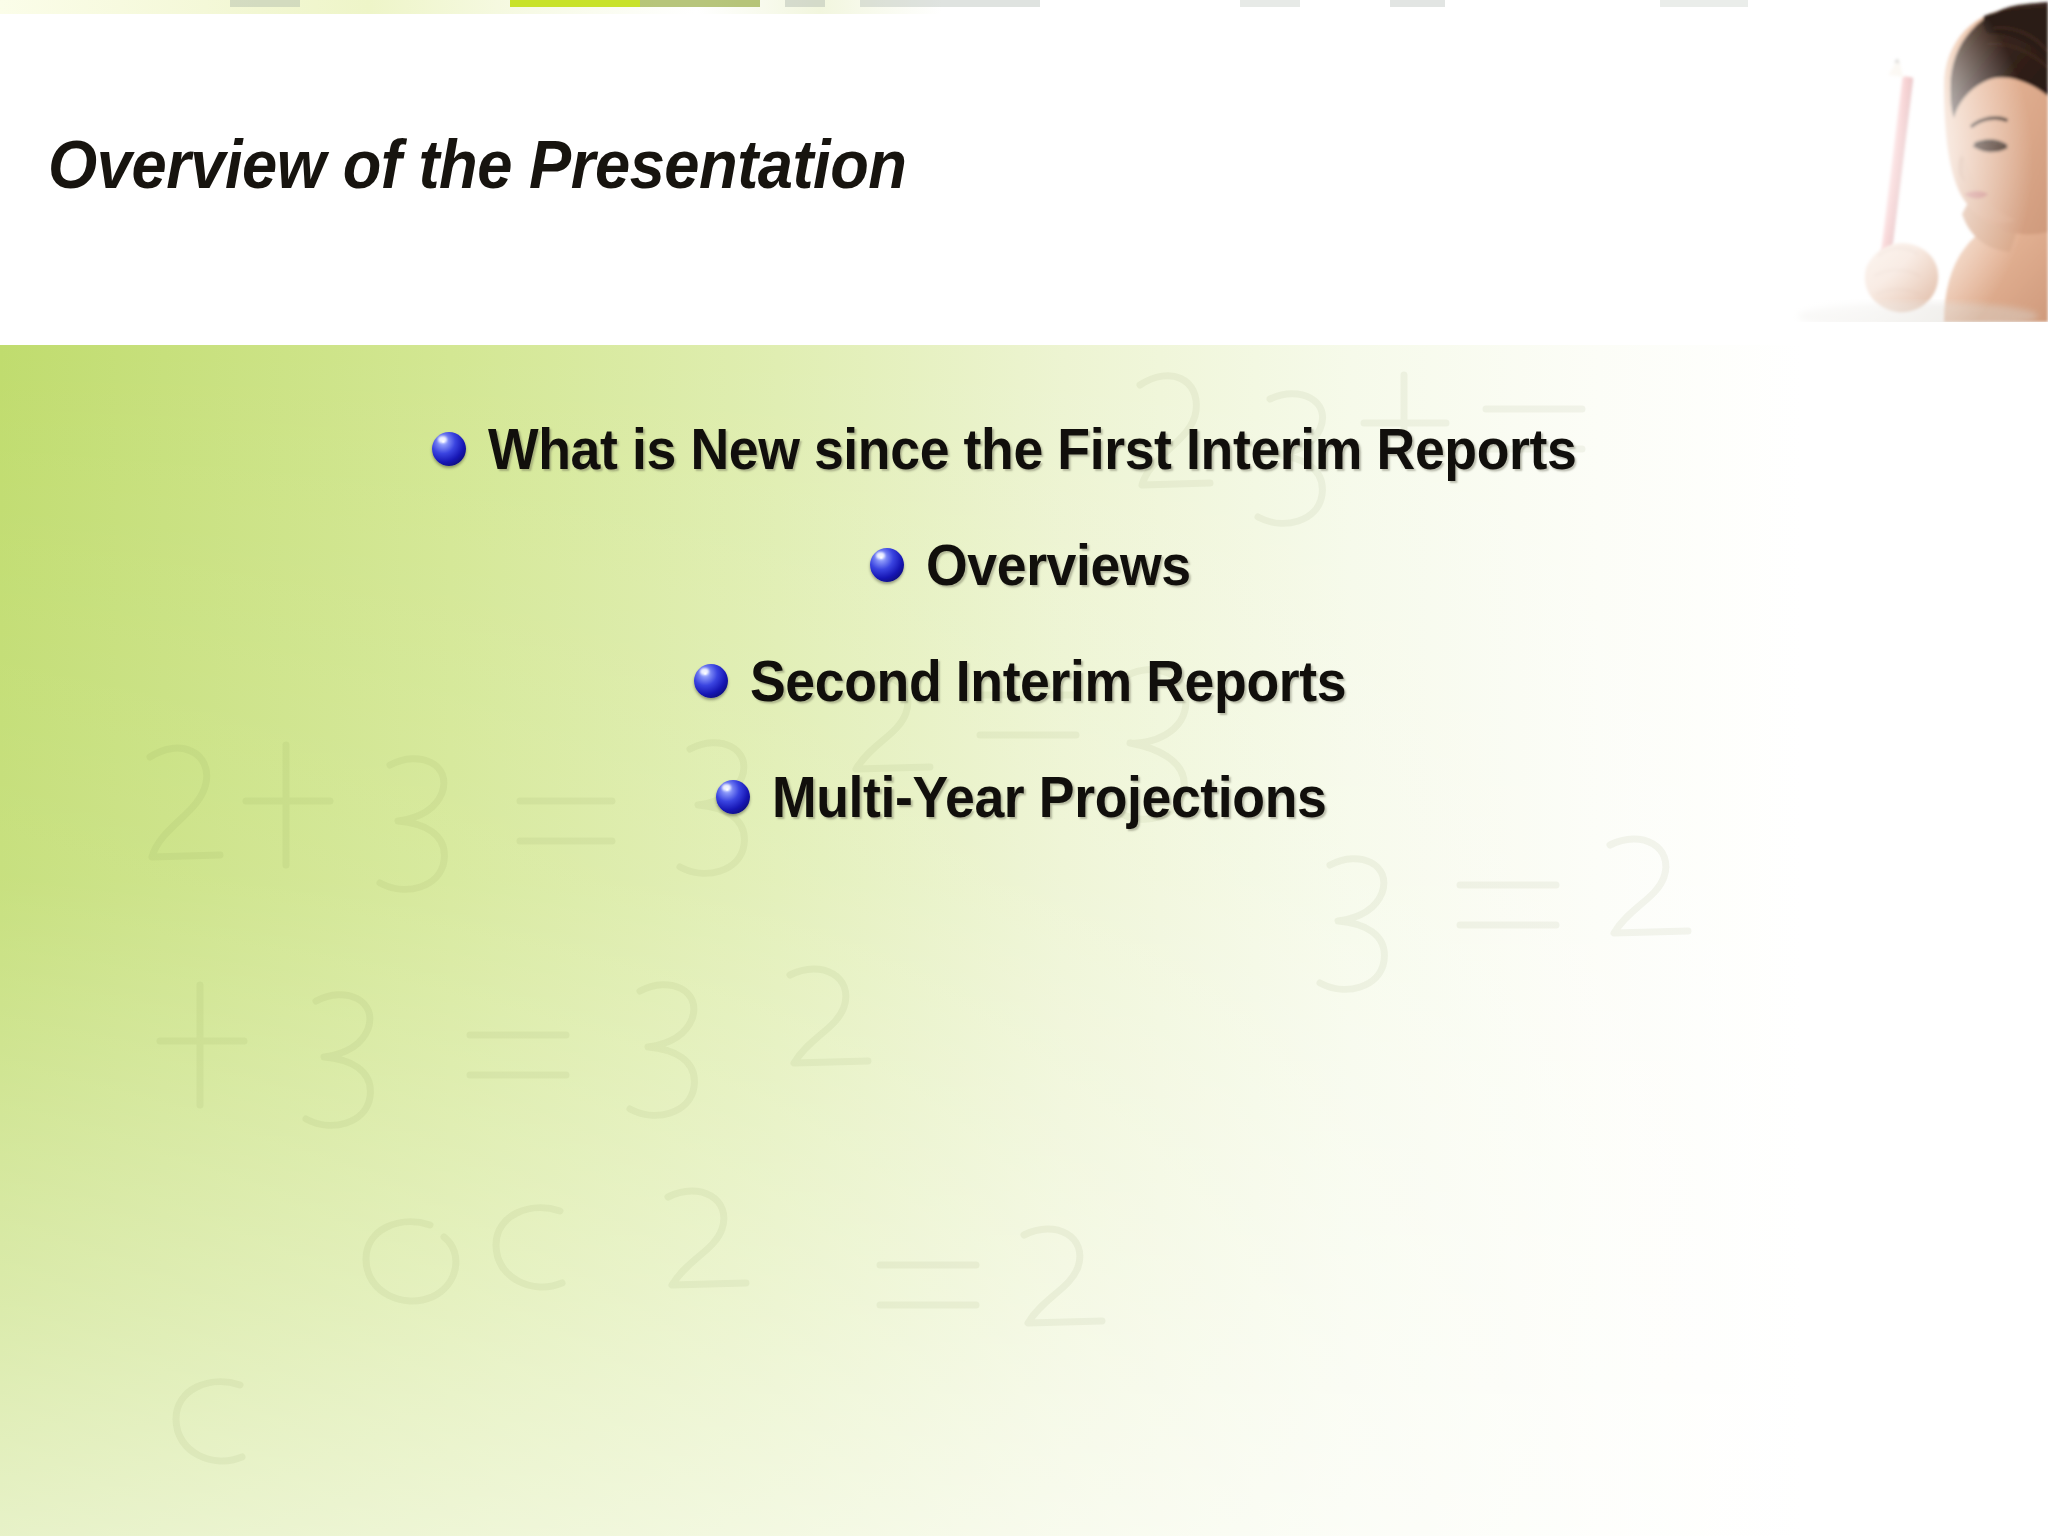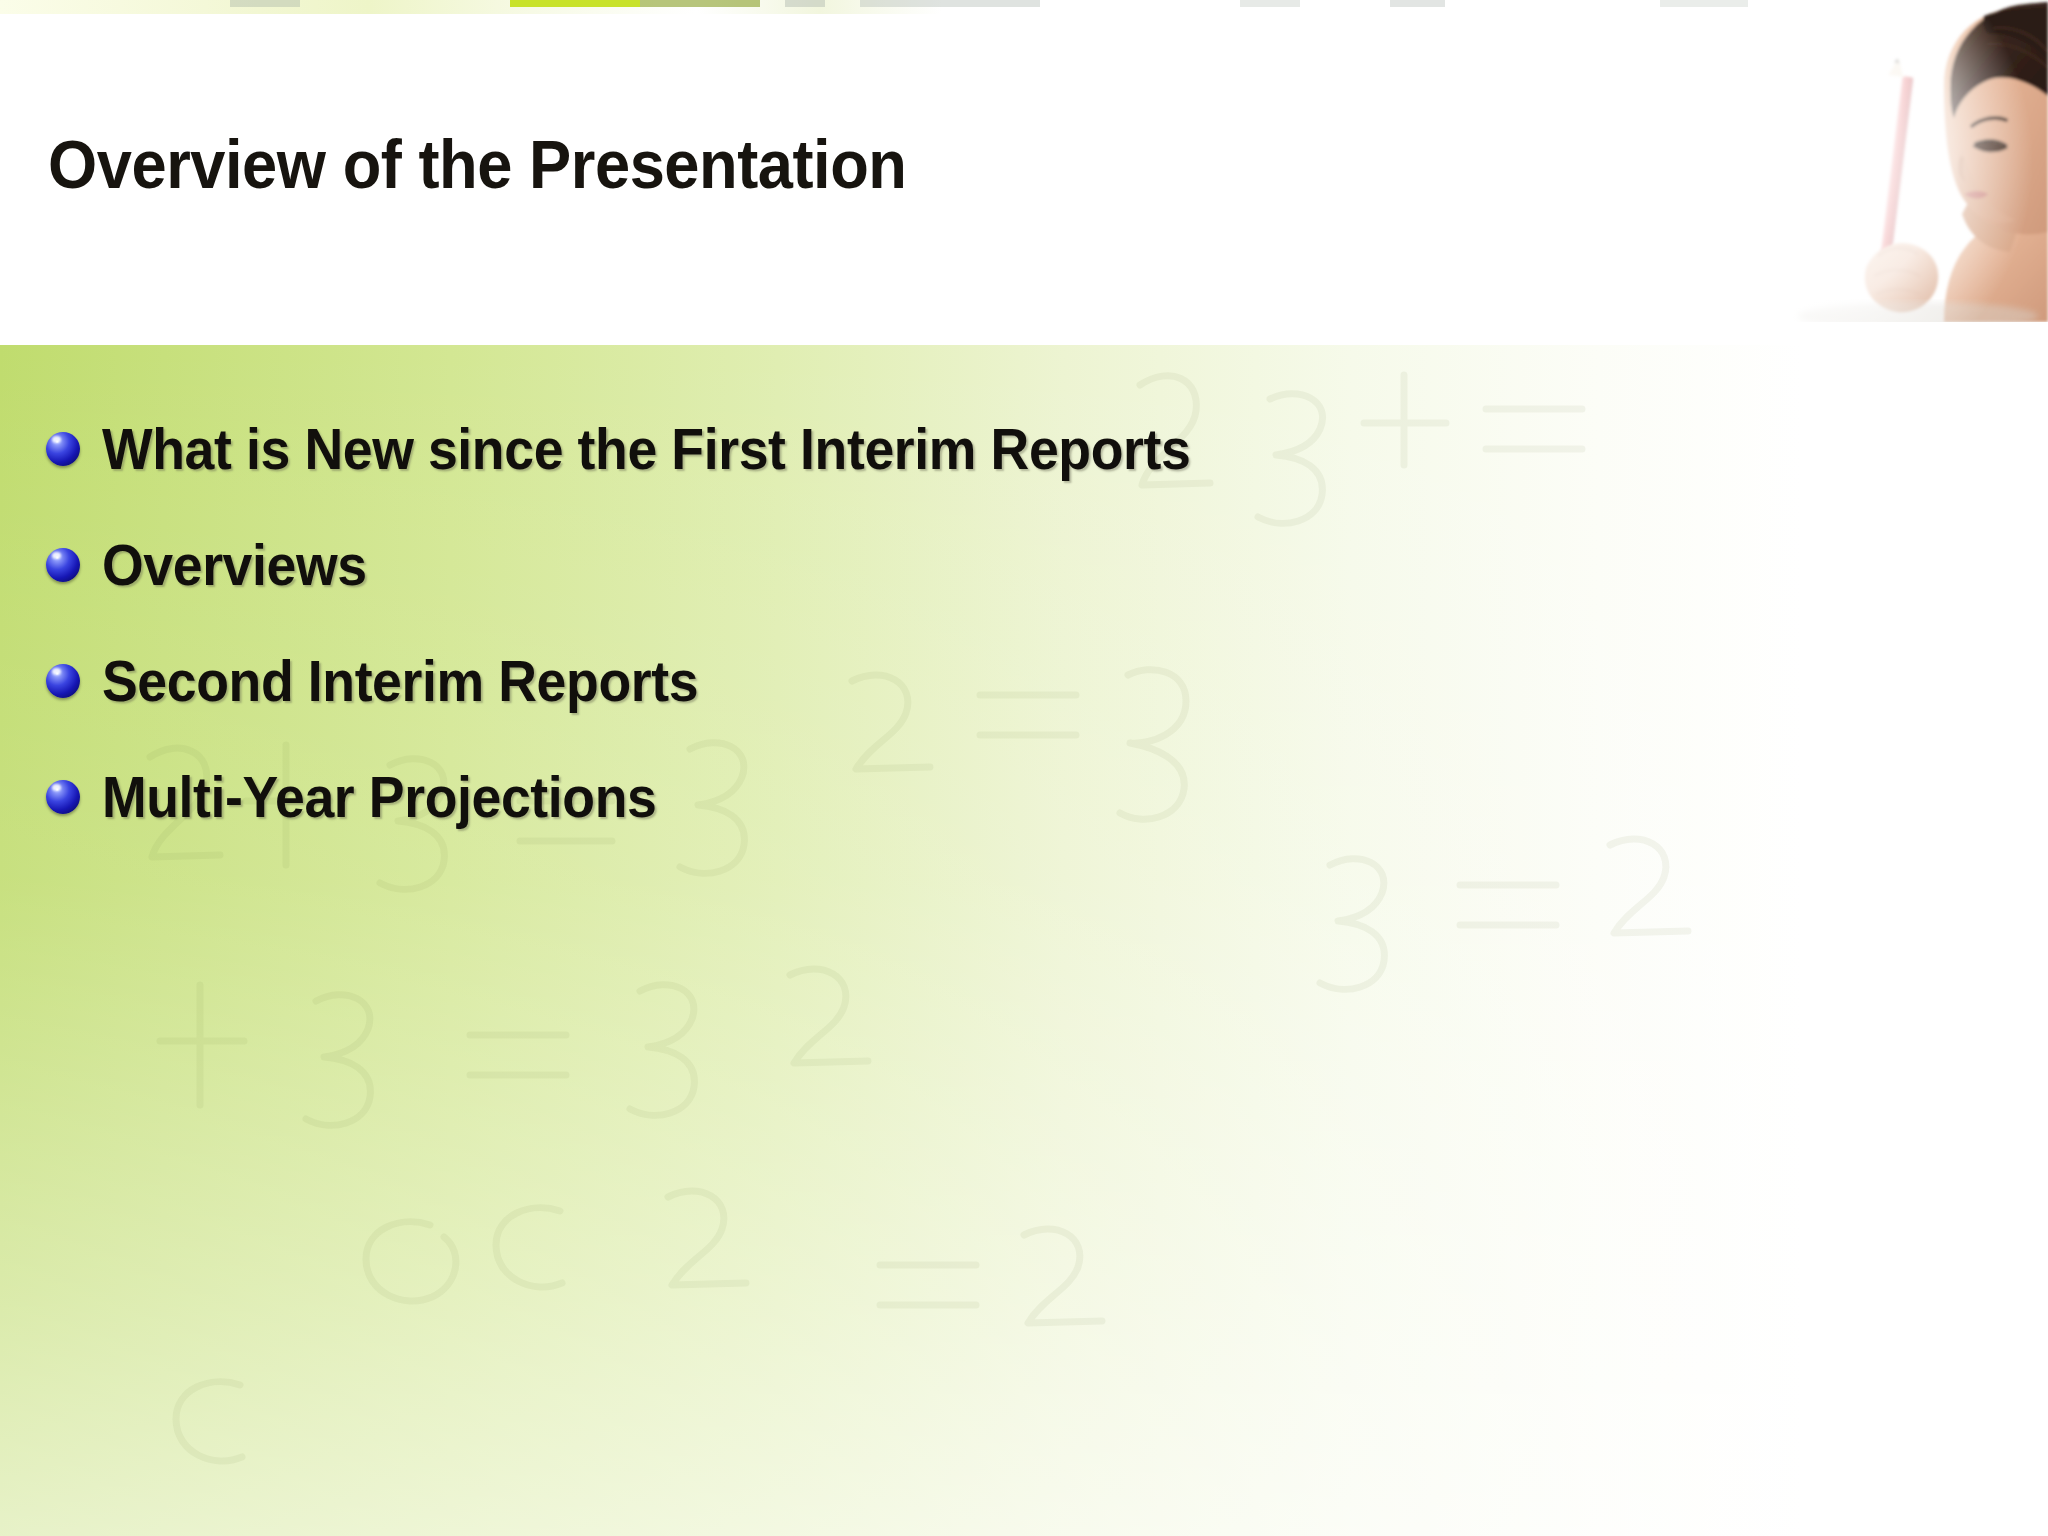--- a/index.html
+++ b/index.html
@@ -54,20 +54,21 @@
   .chip-i { left: 1870px; width: 120px; background: #8d9a8e; opacity: .55; }
 
   
   .header {
     position: absolute;
     left: 0;
     top: 14px;
     width: 1820px;
     height: 331px;
     background: #ffffff;
+    font-style: italic;
   }
   .title {
     position: absolute;
     left: 48px;
     top: 116px;
     font-size: 68px;
     font-weight: bold;
     letter-spacing: -0.5px;
     color: #17140f;
     white-space: nowrap;
@@ -130,21 +131,22 @@
     top: 0;
     width: 100%;
     padding: 46px 0 0 0;
     margin: 0;
     list-style: none;
   }
   .bullet-row {
     display: flex;
     align-items: center;
     height: 116px;
-    padding-left: 46px;
+    padding-left: 30px;
+    justify-content: center;
   }
   .bullet-dot {
     flex: 0 0 auto;
     width: 34px;
     height: 34px;
     margin-right: 22px;
     border-radius: 50%;
     background:
       radial-gradient(circle at 33% 28%, #ffffff 0%, #9aa8ff 6%, #3a44e0 36%, #1616b4 62%, #0b0b6e 86%, #141461 100%);
     box-shadow: 0 2px 3px rgba(0,0,0,0.35);

